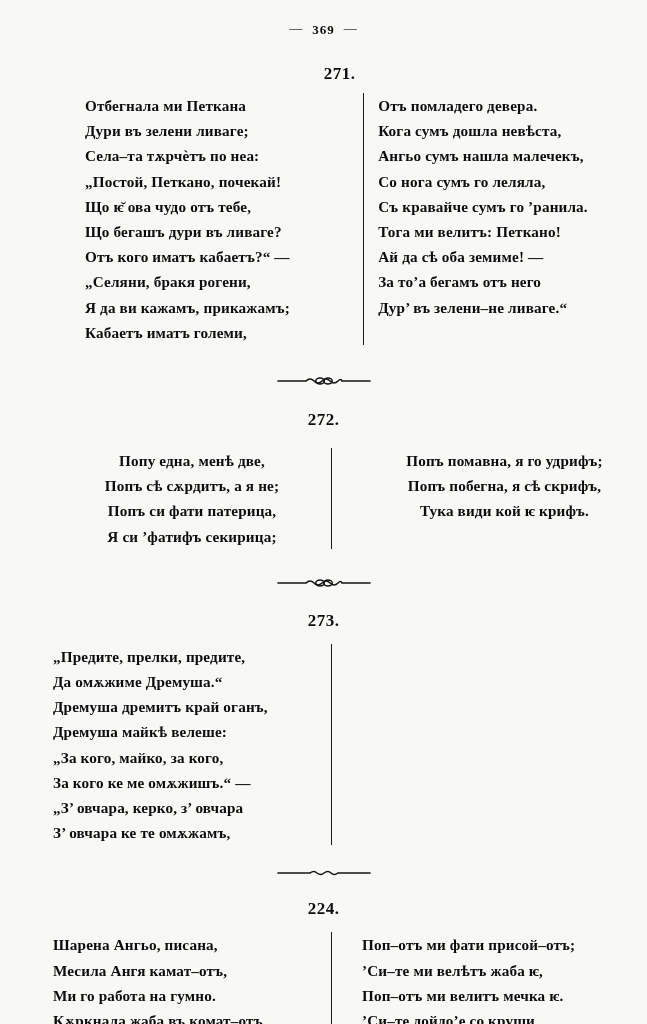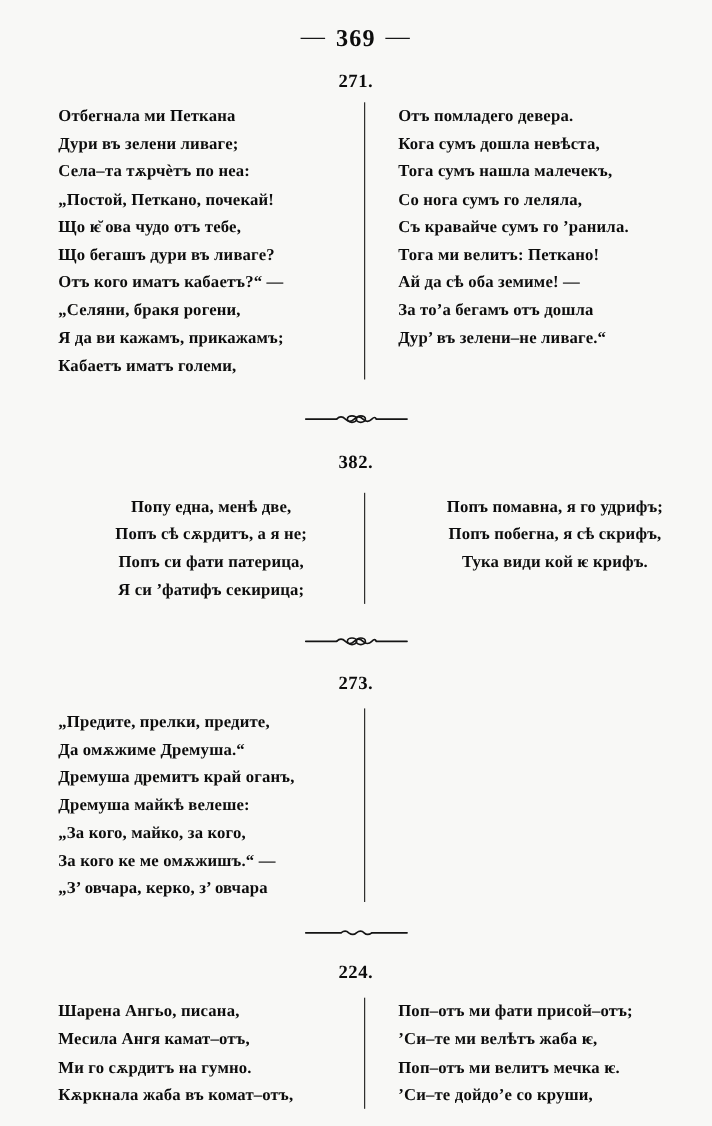--- a/index.html
+++ b/index.html
@@ -18,21 +18,21 @@
   .page {
     position: relative;
     width: 647px;
     height: 1024px;
     box-sizing: border-box;
   }
 
   
   .folio {
     text-align: center;
-    font-size: 22px;
+    font-size: 13px;
     font-weight: bold;
     letter-spacing: 1px;
     padding-top: 22px;
     height: 26px;
     font-family: "Liberation Serif", "DejaVu Serif", serif;
   }
   .folio .dash {
     font-weight: normal;
     padding: 0 9px;
     position: relative;
@@ -104,64 +104,64 @@
 </style>
 </head>
 <body style="background: rgb(248, 248, 246); color: rgb(13, 13, 13);">
 
 <div class="page">
 
   <div class="folio">
     <span class="dash">—</span><span>369</span><span class="dash">—</span>
   </div>
 
-  <div class="song" style="margin-top:16px;">
+  <div class="song" style="margin-top:16px;margin-left:32px;">
     <div class="song-number">271.</div>
     <div class="columns">
       <div class="rule"></div>
       <div class="col col-left">
         <div class="line bold">Отбегнала ми Петкана</div>
         <div class="line bold">Дури въ зелени ливаге;</div>
         <div class="line bold">Села–та тѫрчѐтъ по неа:</div>
         <div class="line bold">„Постой, Петкано, почекай!</div>
         <div class="line bold">Що ѥ̆ ова чудо отъ тебе,</div>
         <div class="line bold">Що бегашъ дури въ ливаге?</div>
         <div class="line bold">Отъ кого иматъ кабаетъ?“ —</div>
         <div class="line bold">„Селяни, бракя рогени,</div>
         <div class="line bold">Я да ви кажамъ, прикажамъ;</div>
         <div class="line bold">Кабаетъ иматъ големи,</div>
       </div>
       <div class="col col-right">
         <div class="line bold">Отъ помладего девера.</div>
         <div class="line bold">Кога сумъ дошла невѣста,</div>
-        <div class="line bold">Тога сумъ нашла малечекъ,</div>
+        <div class="line bold">Ангьо сумъ нашла малечекъ,</div>
         <div class="line bold">Со нога сумъ го леляла,</div>
         <div class="line bold">Съ кравайче сумъ го ’ранила.</div>
         <div class="line bold">Тога ми велитъ: Петкано!</div>
         <div class="line bold">Ай да сѣ оба земиме! —</div>
-        <div class="line bold">За то’а бегамъ отъ дошла</div>
+        <div class="line bold">За то’а бегамъ отъ него</div>
         <div class="line bold">Дур’ въ зелени–не ливаге.“</div>
       </div>
     </div>
   </div>
 
   <div class="gap-a"></div>
 
   <div class="ornament">
     <svg width="96" height="12" viewBox="0 0 96 12" aria-hidden="true">
       <path d="M2 6 H30" stroke="#141414" stroke-width="1.6" fill="none" stroke-linecap="round"></path>
       <path d="M94 6 H66" stroke="#141414" stroke-width="1.6" fill="none" stroke-linecap="round"></path>
       <path d="M30 6 q4 -4 8 0 q4 4 8 0 q4 -4 8 0 q4 4 8 0 q3 -3 4 0" stroke="#141414" stroke-width="1.5" fill="none"></path>
       <ellipse cx="44" cy="6" rx="4.2" ry="3" stroke="#141414" stroke-width="1.5" fill="none"></ellipse>
       <ellipse cx="52" cy="6" rx="4.2" ry="3" stroke="#141414" stroke-width="1.5" fill="none"></ellipse>
     </svg>
   </div>
 
   <div class="song" style="margin-top:23px;">
-    <div class="song-number">382.</div>
+    <div class="song-number">272.</div>
     <div class="columns" style="margin-top:18px;text-align:center;">
       <div class="rule"></div>
       <div class="col col-left">
         <div class="line bold">Попу една, менѣ две,</div>
         <div class="line bold">Попъ сѣ сѫрдитъ, а я не;</div>
         <div class="line bold">Попъ си фати патерица,</div>
         <div class="line bold">Я си ’фатифъ секирица;</div>
       </div>
       <div class="col col-right">
         <div class="line bold">Попъ помавна, я го удрифъ;</div>
@@ -188,20 +188,21 @@
     <div class="columns" style="margin-top:13px;">
       <div class="rule"></div>
       <div class="col col-left">
         <div class="line bold">„Предите, прелки, предите,</div>
         <div class="line bold">Да омѫжиме Дремуша.“</div>
         <div class="line bold">Дремуша дремитъ край оганъ,</div>
         <div class="line bold">Дремуша майкѣ велеше:</div>
         <div class="line bold">„За кого, майко, за кого,</div>
         <div class="line bold">За кого ке ме омѫжишъ.“ —</div>
         <div class="line bold">„З’ овчара, керко, з’ овчара</div>
+        <div class="line bold">З’ овчара ке те омѫжамъ,</div>
       </div>
     </div>
   </div>
 
   <div class="gap-c"></div>
 
   <div class="ornament">
     <svg width="96" height="12" viewBox="0 0 96 12" aria-hidden="true">
       <path d="M2 6 H34" stroke="#141414" stroke-width="1.6" fill="none" stroke-linecap="round"></path>
       <path d="M94 6 H62" stroke="#141414" stroke-width="1.6" fill="none" stroke-linecap="round"></path>
@@ -209,21 +210,21 @@
     </svg>
   </div>
 
   <div class="song" style="margin-top:20px;">
     <div class="song-number">224.</div>
     <div class="columns" style="margin-top:13px;">
       <div class="rule"></div>
       <div class="col col-left">
         <div class="line bold">Шарена Ангьо, писана,</div>
         <div class="line bold">Месила Ангя камат–отъ,</div>
-        <div class="line bold">Ми го сѫрдитъ на гумно.</div>
+        <div class="line bold">Ми го работа на гумно.</div>
         <div class="line bold">Кѫркнала жаба въ комат–отъ,</div>
 
       </div>
       <div class="col col-right">
         <div class="line bold">Поп–отъ ми фати присой–отъ;</div>
         <div class="line bold">’Си–те ми велѣтъ жаба ѥ,</div>
         <div class="line bold">Поп–отъ ми велитъ мечка ѥ.</div>
         <div class="line bold">’Си–те дойдо’е со круши,</div>
 
       </div>

